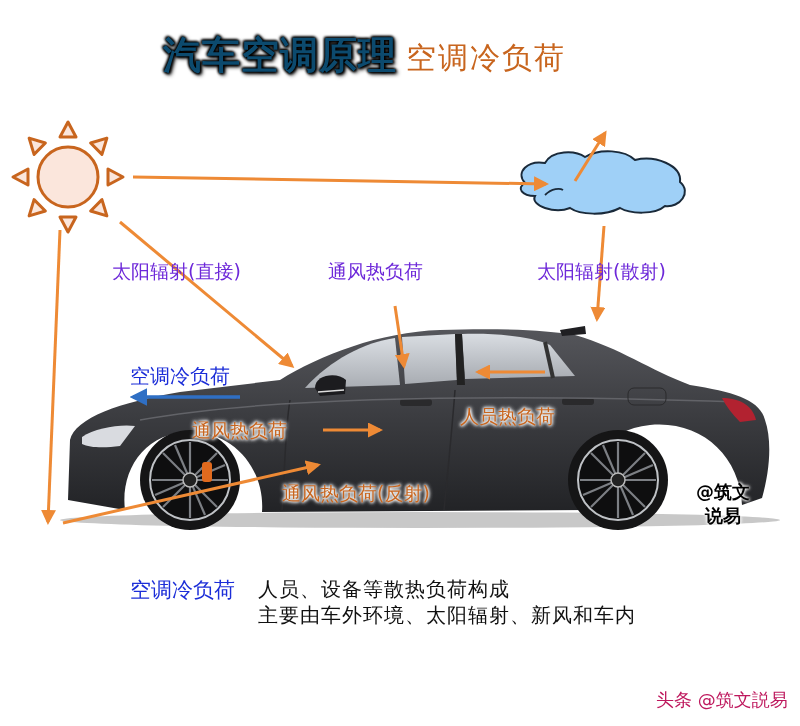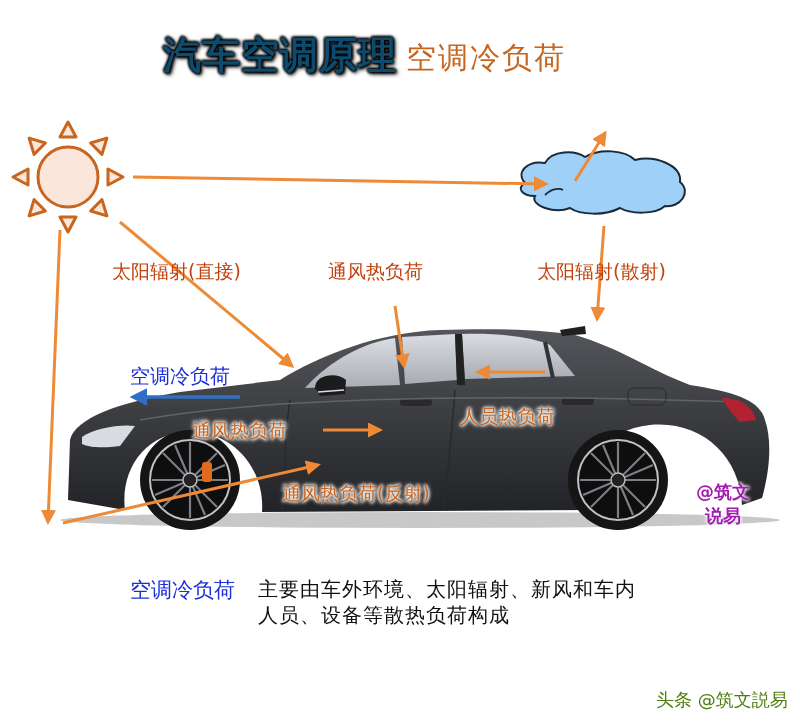--- a/index.html
+++ b/index.html
@@ -2,29 +2,29 @@
 <html><head>
 <meta charset="utf-8">
 <style>
   html,body{margin:0;padding:0;background:#fff;}
   body{width:800px;height:726px;position:relative;overflow:hidden;font-family:"DejaVu Sans",sans-serif;}
   .abs{position:absolute;}
   svg.scene{position:absolute;left:0;top:0;}
   .title-main{left:163px;top:30px;font-size:38px;font-weight:bold;color:#0c4a6e;letter-spacing:1px;
     text-shadow:0 0 3px #000,0 0 3px #000,1px 1px 3px #000,-1px -1px 3px #000,2px 2px 4px #000;}
   .title-sub{left:406px;top:38px;font-size:30px;color:#c8651e;letter-spacing:2px;}
-  .lbl{font-size:19px;color:#c2410c;white-space:nowrap;}
+  .lbl{font-size:19px;color:#6d28d9;white-space:nowrap;}
   .lbl-glow{font-size:19px;color:#c8651e;white-space:nowrap;
     text-shadow:0 0 3px #fff,0 0 3px #fff,0 0 4px #fff,0 0 5px #fff;}
   .lbl-blue{font-size:20px;color:#1c2ed8;white-space:nowrap;}
-  .wm{font-size:18px;color:#a21caf;font-weight:bold;text-align:center;line-height:24px;
+  .wm{font-size:18px;color:#000000;font-weight:bold;text-align:center;line-height:24px;
     text-shadow:0 0 3px #fff,0 0 3px #fff,0 0 4px #fff;}
   .desc-key{left:130px;top:576px;font-size:21px;color:#1c2ed8;}
   .desc-text{left:258px;top:576px;font-size:20px;color:#111;line-height:26px;letter-spacing:1px;}
-  .footer{left:656px;top:688px;font-size:18px;color:#4d7c0f;text-align:right;}
+  .footer{left:656px;top:688px;font-size:18px;color:#be185d;text-align:right;}
 </style>
 </head>
 <body>
 
 <svg class="scene" width="800" height="726" viewBox="0 0 800 726">
   <defs>
     <marker id="ah" viewBox="0 0 10 10" refX="8" refY="5" markerWidth="5" markerHeight="5" orient="auto">
       <path d="M0,0 L10,5 L0,10 z" fill="#ee8a35"></path>
     </marker>
     <marker id="ahb" viewBox="0 0 10 10" refX="8" refY="5" markerWidth="5" markerHeight="5" orient="auto">
@@ -147,17 +147,17 @@
 <div class="abs lbl-glow" style="left:460px;top:404px;text-align:right;">人员热负荷</div>
 <div class="abs lbl-glow" style="left:282px;top:481px;">通风热负荷(反射)</div>
 
 <div class="abs wm" style="left:683px;top:480px;width:80px;">
   <div>@筑文</div>
   <div>说易</div>
 </div>
 
 <div class="abs desc-key">空调冷负荷</div>
 <div class="abs desc-text">
+  <div>人员、设备等散热负荷构成</div>
   <div>主要由车外环境、太阳辐射、新风和车内</div>
-  <div>人员、设备等散热负荷构成</div>
 </div>
 
 <div class="abs footer">头条 @筑文説易</div>
 
 </body></html>

